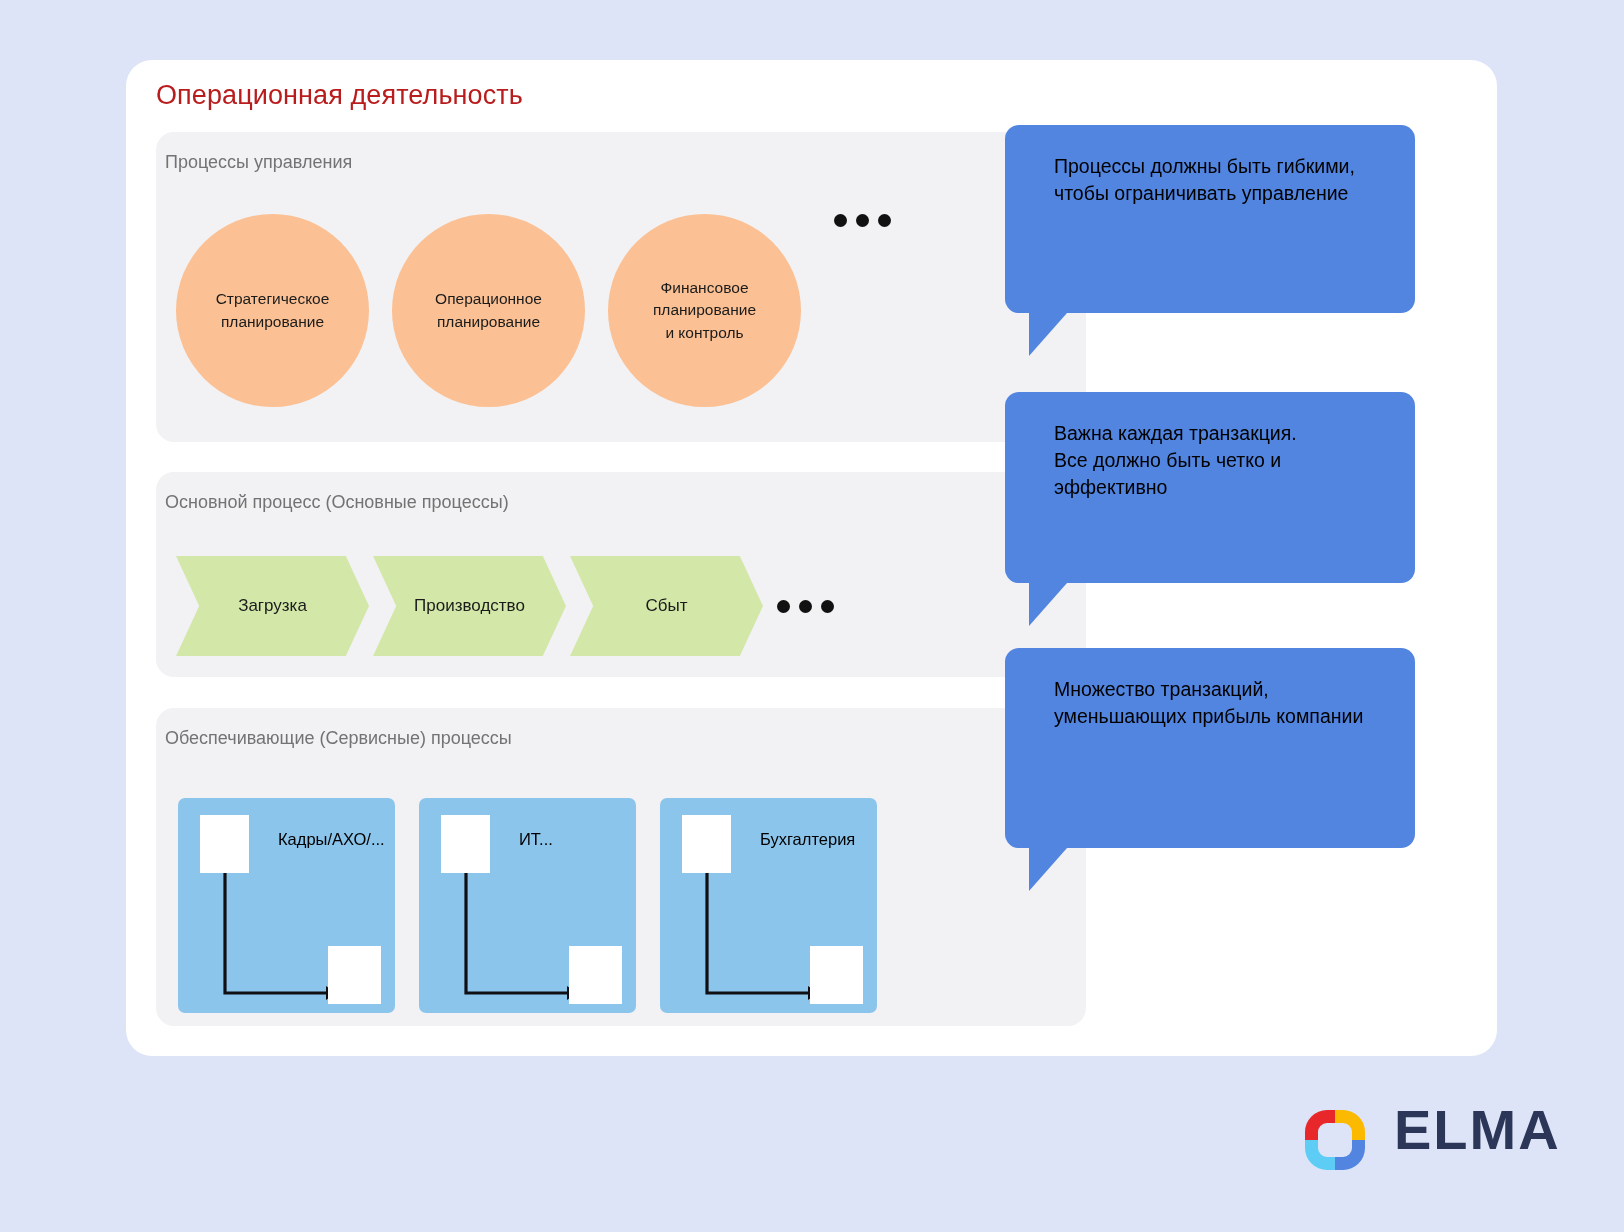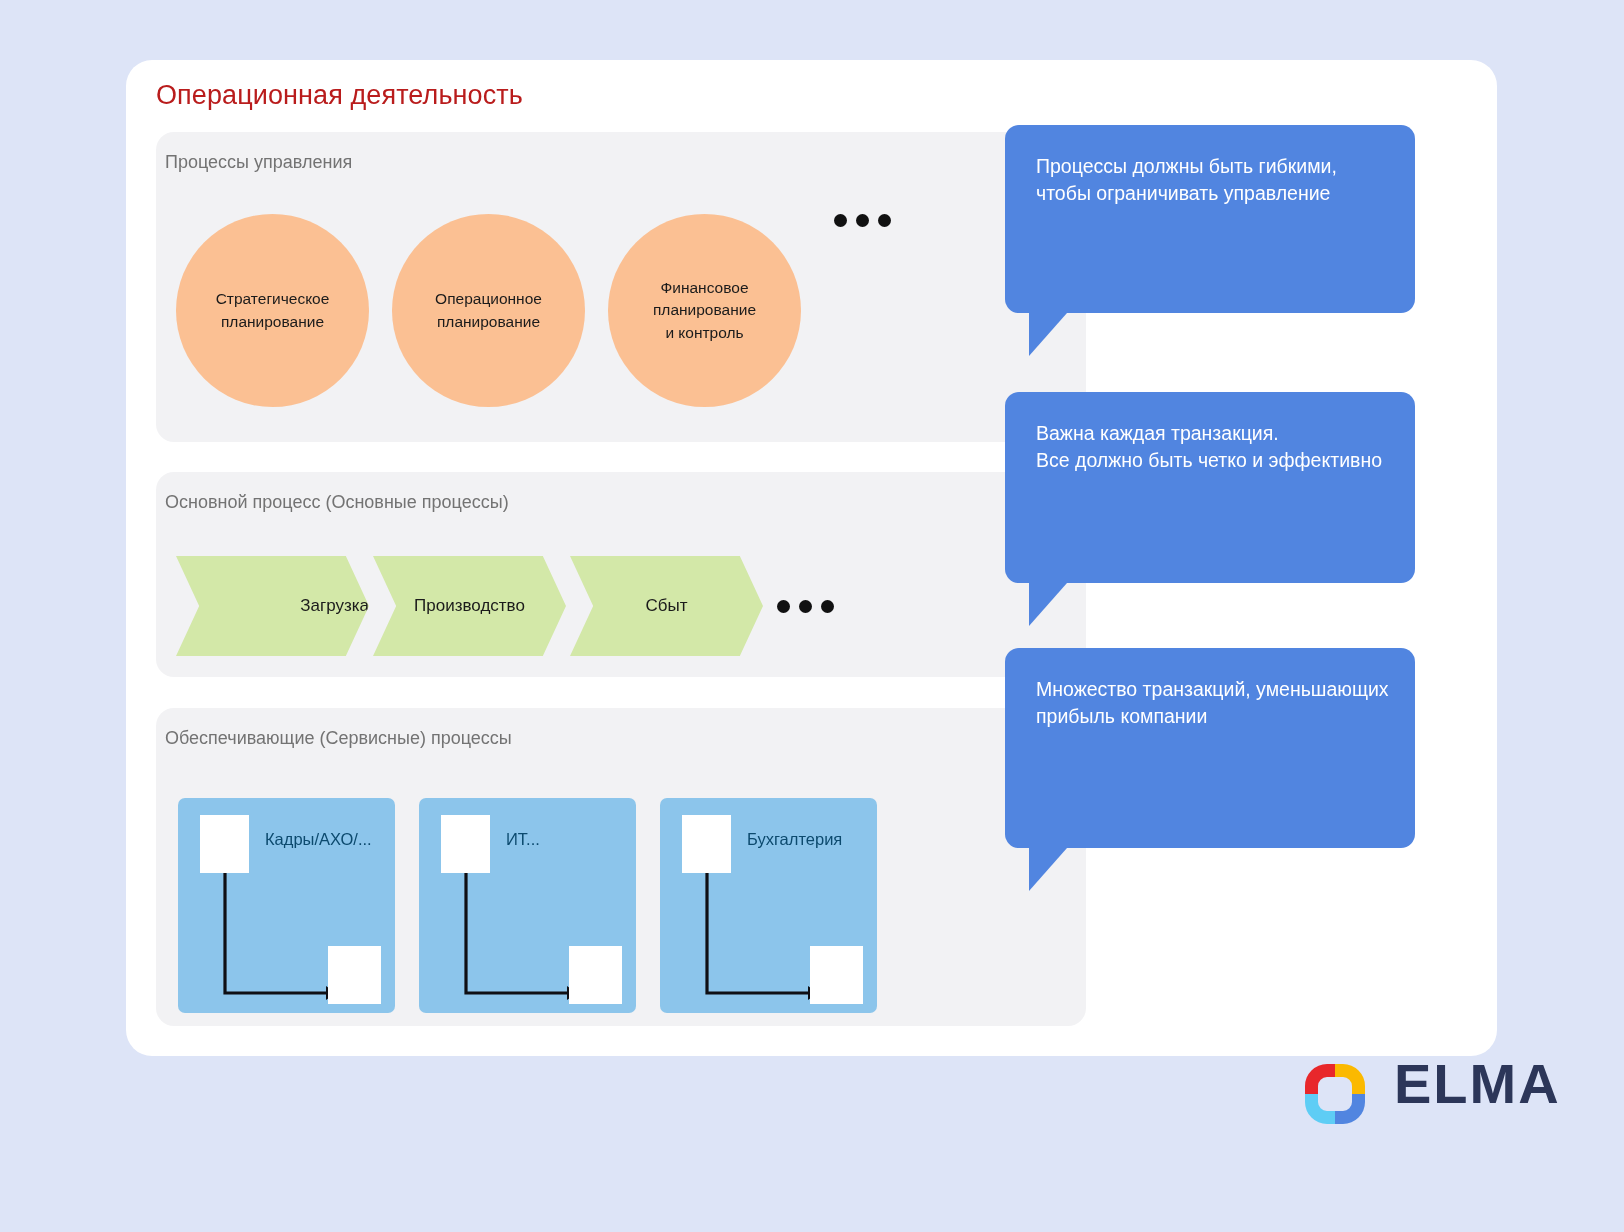--- a/index.html
+++ b/index.html
@@ -115,21 +115,20 @@
     background: #d3e8a8;
     display: flex;
     align-items: center;
     justify-content: center;
     margin-right: 4px;
     flex: none;
     clip-path: polygon(0 0, 88% 0, 100% 50%, 88% 100%, 0 100%, 12% 50%);
   }
   .chevron:first-child {
     clip-path: polygon(0 0, 88% 0, 100% 50%, 88% 100%, 0 100%, 12% 50%);
-    justify-content: flex-end;
   }
   .chevron-label {
     font-size: 17px;
     color: #1b1b1b;
     text-align: center;
     white-space: nowrap;
   }
 
   
   #tiles-row {
@@ -158,70 +157,70 @@
   .tile-box-bottom {
     position: absolute;
     left: 150px;
     top: 148px;
     width: 53px;
     height: 58px;
     background: #ffffff;
   }
   .tile-label {
     position: absolute;
-    left: 87px;
+    left: 100px;
     top: 32px;
     font-size: 16.5px;
-    color: #0c4a6e;
+    color: #000000;
     white-space: nowrap;
   }
   .tile-arrow {
     position: absolute;
     left: 0;
     top: 0;
     width: 217px;
     height: 215px;
     pointer-events: none;
   }
 
   
   .bubble {
     position: absolute;
     background: #5185e0;
     border-radius: 14px;
     color: #ffffff;
   }
   .bubble-text {
     position: absolute;
-    left: 31px;
+    left: 49px;
     top: 28px;
     right: 24px;
     font-size: 19.5px;
     line-height: 1.38;
-    color: #ffffff;
+    color: #000000;
     white-space: pre-line;
   }
   .bubble-tail {
     position: absolute;
     left: 24px;
     top: 100%;
     width: 0;
     height: 0;
     border-left: 38px solid #5185e0;
     border-bottom: 43px solid transparent;
   }
   #bubble-1 { left: 1005px; top: 125px; width: 410px; height: 188px; }
   #bubble-2 { left: 1005px; top: 392px; width: 410px; height: 191px; }
   #bubble-3 { left: 1005px; top: 648px; width: 410px; height: 200px; }
 
   
   #elma-logo {
     position: absolute;
     left: 1299px;
-    top: 1044px;
+    top: 1090px;
     width: 225px;
     height: 78px;
   }
   #logo-mark { position: absolute; left: 0; top: 14px; }
   #logo-word {
     position: absolute;
     left: 95px;
     top: 12px;
     font-size: 56px;
     font-weight: bold;

